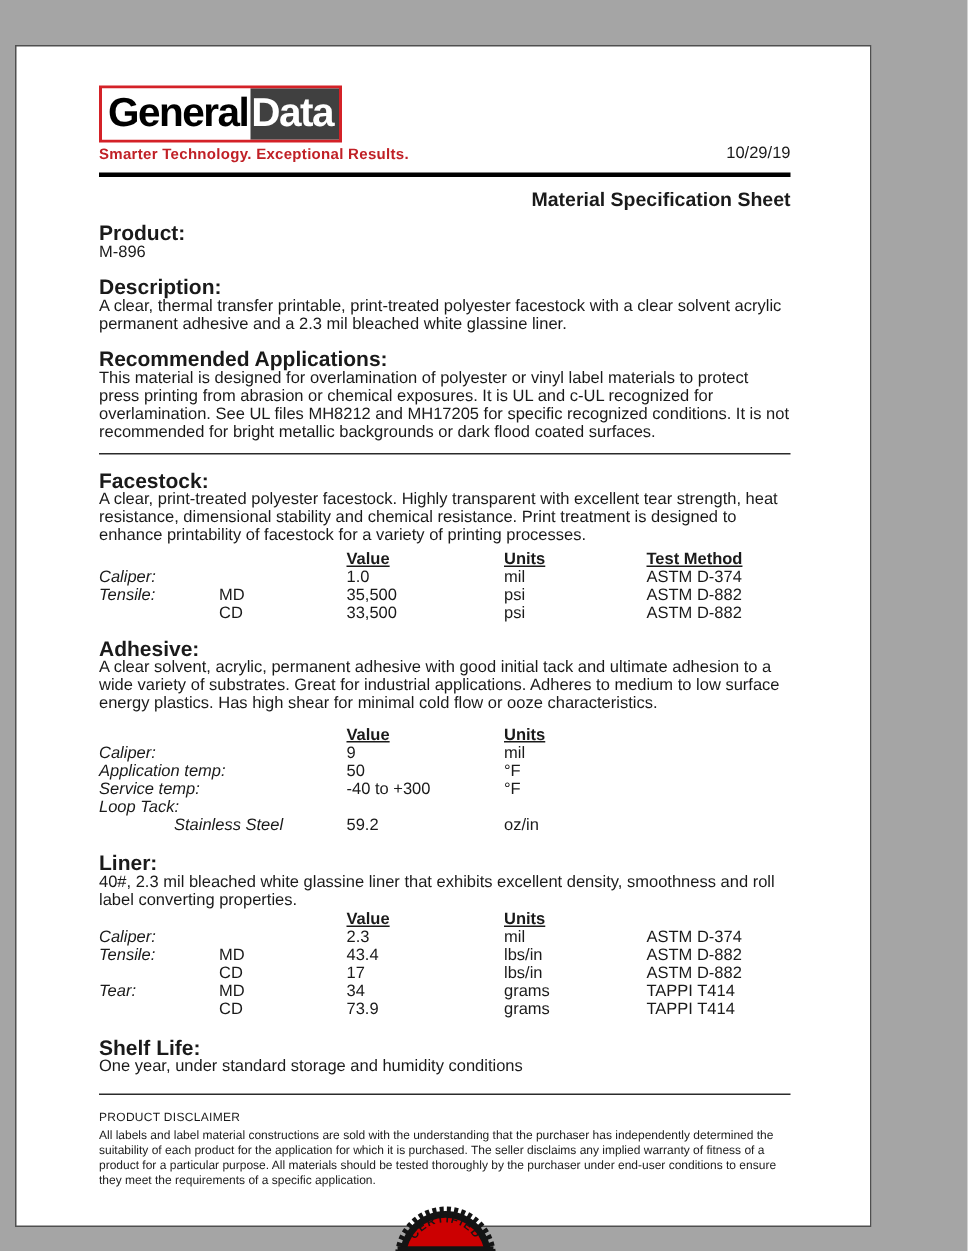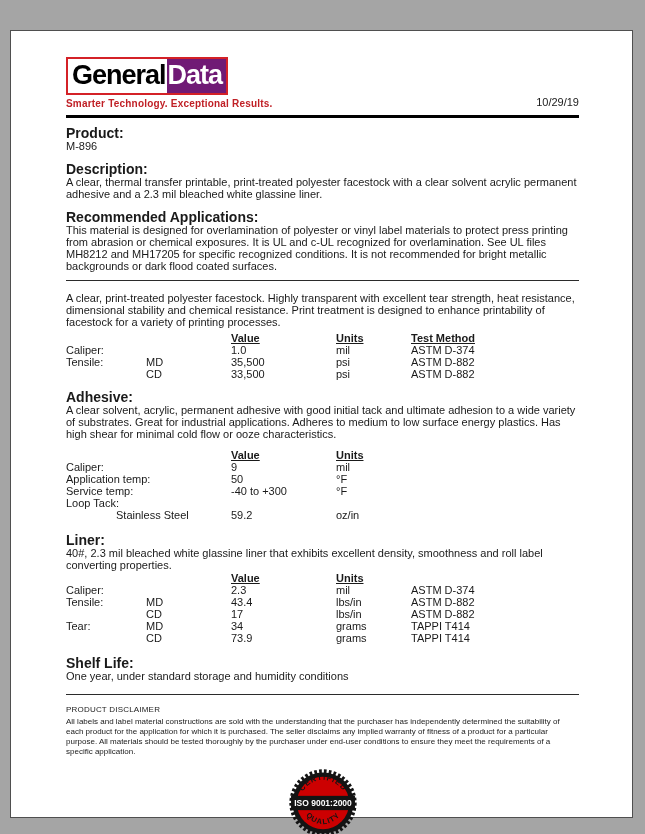--- a/index.html
+++ b/index.html
@@ -6,62 +6,62 @@
   body{
     width:645px;height:834px;
     background:#a5a5a5;
     font-family:"Liberation Sans", sans-serif;
     color:#1a1a1a;
     overflow:hidden;
     position:relative;
   }
   .page{
     position:absolute;left:10px;top:30px;
-    width:623px;height:788px;
+    width:571px;height:788px;
     background:#ffffff;
     border:1px solid #4f4f4f;
     box-sizing:border-box;
     padding:26px 53px 0 55px;
   }
   
   .header-row{display:flex;justify-content:space-between;align-items:flex-end;}
   .logo-box{
     display:inline-flex;
     border:2px solid #d42127;
     font-weight:bold;font-size:27px;line-height:1;
     letter-spacing:-1px;
     font-family:"Liberation Sans", sans-serif;
   }
   .logo-left{background:#fff;color:#000;padding:3px 1px 4px 4px;}
-  .logo-right{background:#701a75;color:#fff;padding:3px 4px 4px 1px;}
+  .logo-right{background:#404040;color:#fff;padding:3px 4px 4px 1px;}
   .logo-tagline{
     margin-top:3px;
     font-size:10px;font-weight:bold;color:#c02026;
     letter-spacing:0.2px;
   }
   .date{font-size:11px;padding-bottom:1px;}
   .rule-thick{height:3px;background:#000;margin-top:6px;}
   .rule-thin{height:1px;background:#2b2b2b;margin-top:8px;}
   .doc-title{
     margin-top:7px;
     text-align:right;
     font-size:13px;font-weight:bold;
   }
   
   .sec{margin-top:11px;}
   .sec-heading{font-size:14px;font-weight:bold;line-height:12px;}
   .sec-body{font-size:11px;line-height:12px;margin-top:1px;}
   
   .spec-table{margin-top:4px;font-size:11px;}
   .trow{display:flex;line-height:12px;align-items:flex-end;}
-  .c-label{width:80px;flex:0 0 80px;}
+  .c-label{width:80px;flex:0 0 80px;font-style:italic;}
   .c-sub{width:85px;flex:0 0 85px;}
   .c-value{width:105px;flex:0 0 105px;}
   .c-units{width:75px;flex:0 0 75px;}
-  .c-method{flex:1;}
+  .c-method{flex:1;margin-left:20px;}
   .c-span2{width:165px;flex:0 0 165px;}
   .c-indent{padding-left:50px;box-sizing:border-box;}
   .th{font-weight:bold;text-decoration:underline;}
   
   .disclaimer{margin-top:10px;font-size:8px;line-height:10px;}
   .disclaimer-heading{margin-bottom:2px;letter-spacing:0.2px;}
   
   .badge-wrap{text-align:center;margin-top:12px;}
 </style>
 </head>
@@ -75,39 +75,41 @@
         <span class="logo-left">General</span>
         <span class="logo-right">Data</span>
       </div>
       <div class="logo-tagline">Smarter Technology. Exceptional Results.</div>
     </div>
     <div class="date">10/29/19</div>
   </div>
 
   <div class="rule-thick"></div>
 
+  <div class="doc-title">Material Specification Sheet</div>
 
   <section class="sec" style="margin-top:9px;">
     <div class="sec-heading">Product:</div>
     <div class="sec-body">M-896</div>
   </section>
 
   <section class="sec">
     <div class="sec-heading">Description:</div>
     <div class="sec-body">A clear, thermal transfer printable, print-treated polyester facestock with a clear solvent acrylic permanent adhesive and a 2.3 mil bleached white glassine liner.</div>
   </section>
 
   <section class="sec">
     <div class="sec-heading">Recommended Applications:</div>
     <div class="sec-body">This material is designed for overlamination of polyester or vinyl label materials to protect press printing from abrasion or chemical exposures. It is UL and c-UL recognized for overlamination. See UL files MH8212 and MH17205 for specific recognized conditions. It is not recommended for bright metallic backgrounds or dark flood coated surfaces.</div>
   </section>
 
   <div class="rule-thin"></div>
 
   <section class="sec">
+    <div class="sec-heading">Facestock:</div>
     <div class="sec-body">A clear, print-treated polyester facestock. Highly transparent with excellent tear strength, heat resistance, dimensional stability and chemical resistance. Print treatment is designed to enhance printability of facestock for a variety of printing processes.</div>
     <div class="spec-table">
       <div class="trow">
         <span class="c-label"></span>
           <span class="c-sub"></span>
         <span class="c-value th">Value</span>
         <span class="c-units th">Units</span>
         <span class="c-method th">Test Method</span>
       </div>
       <div class="trow">

